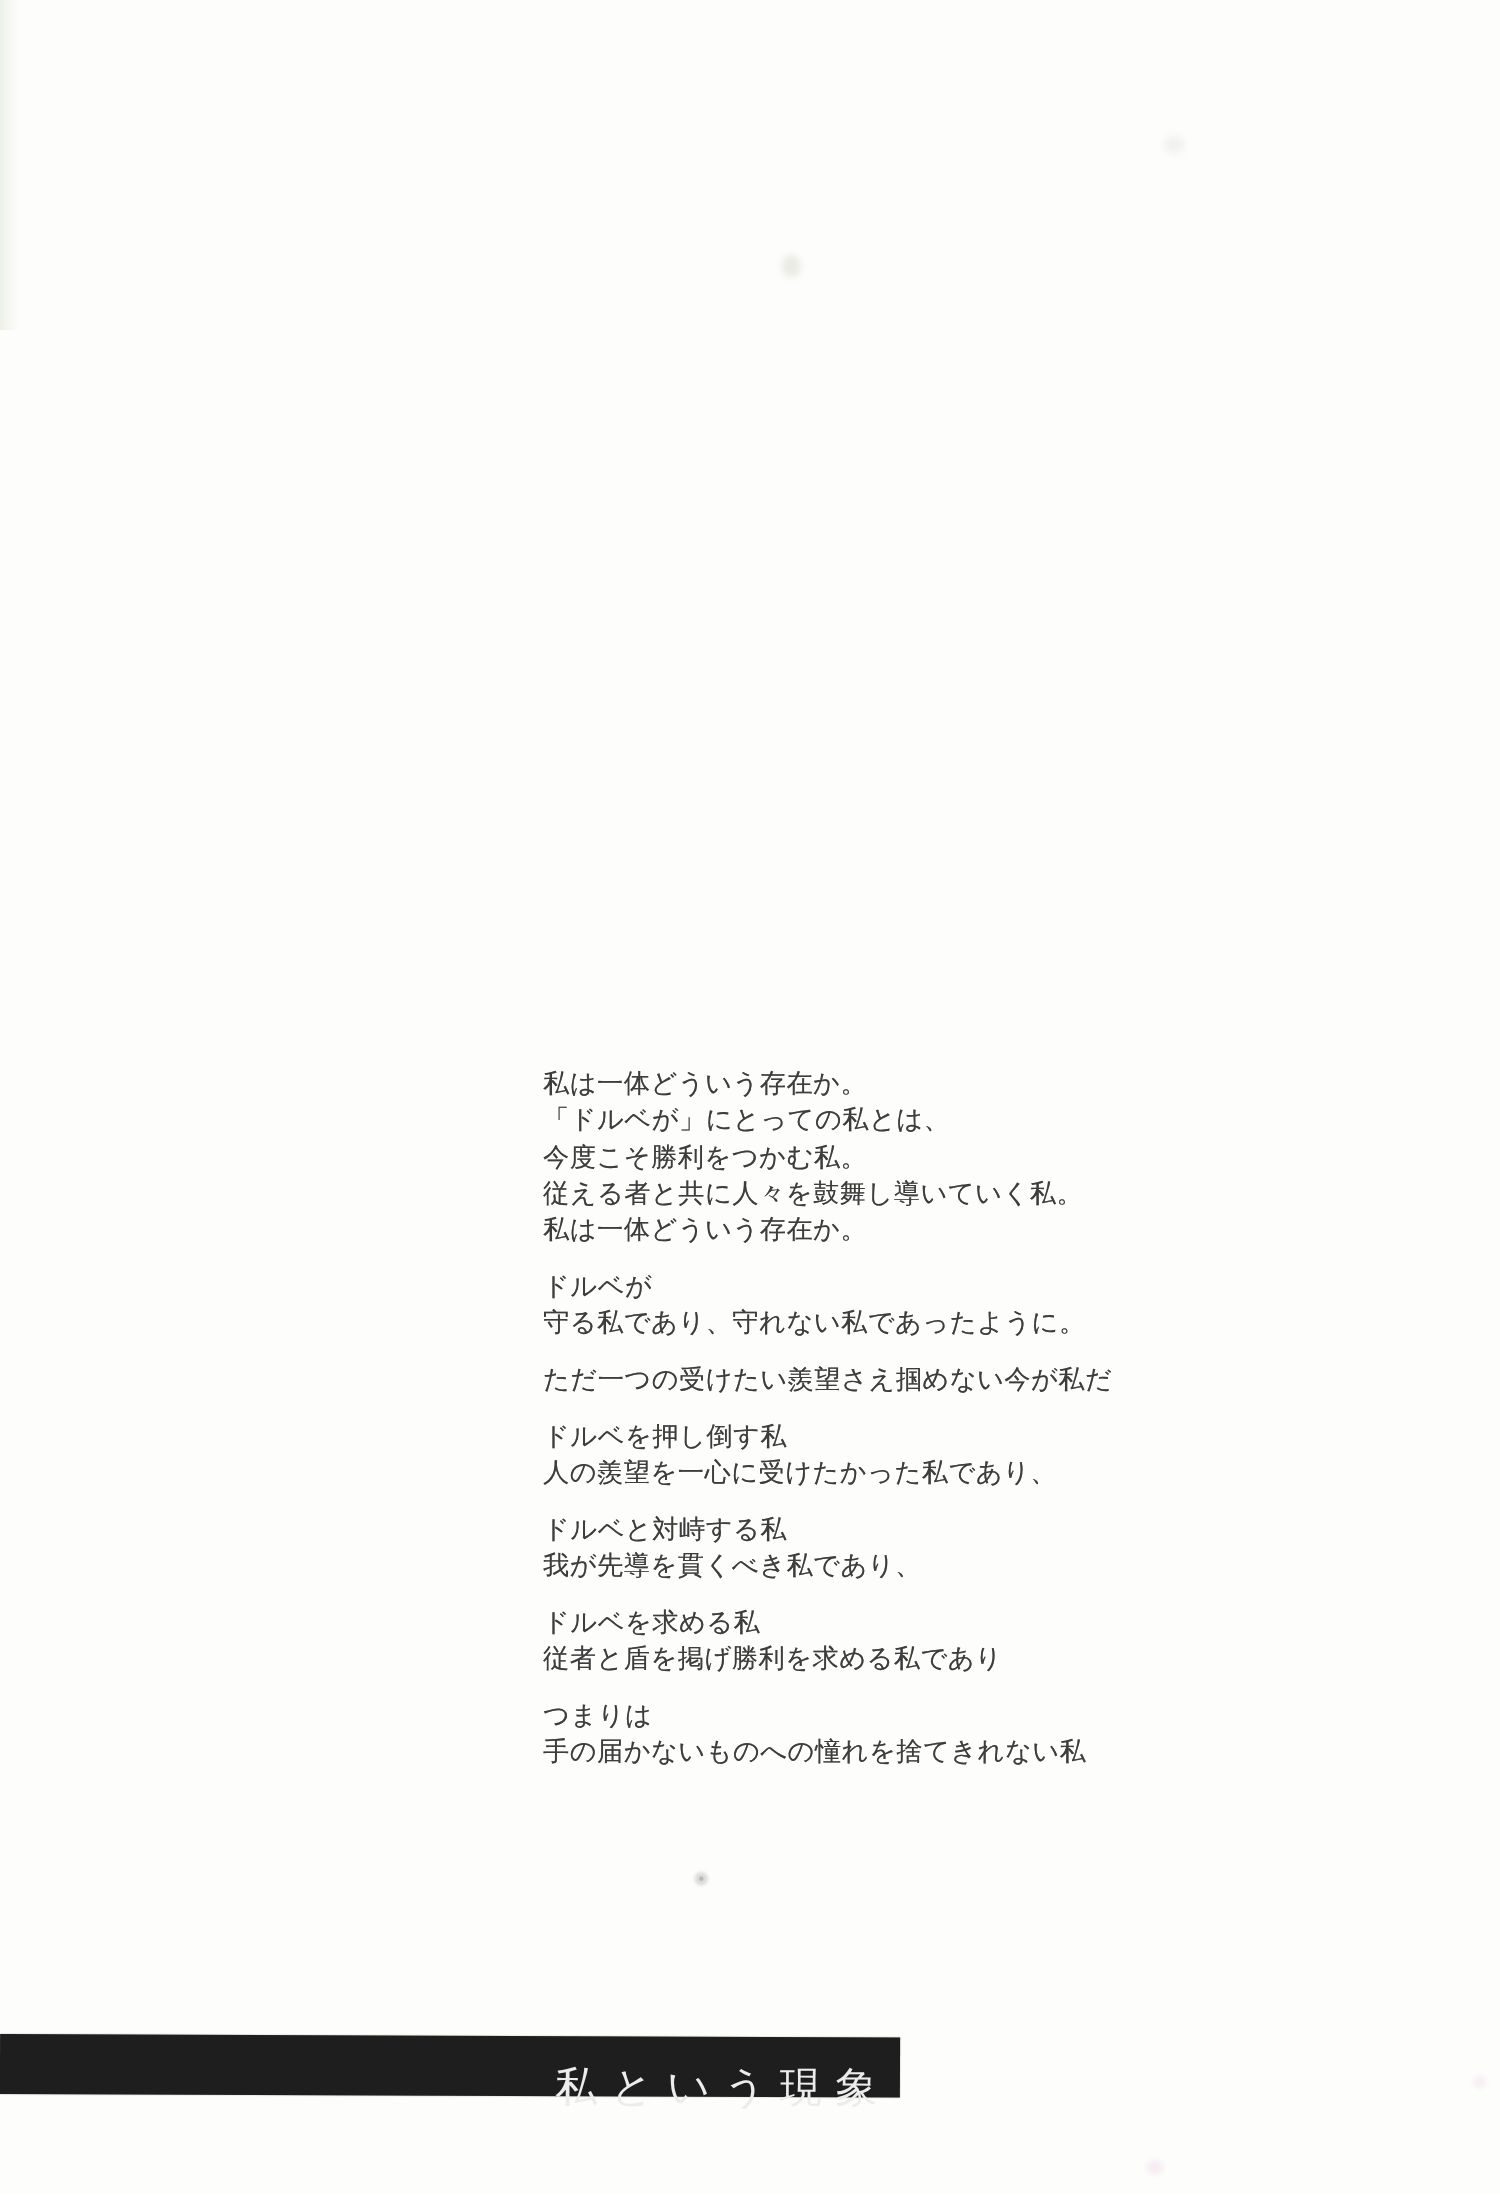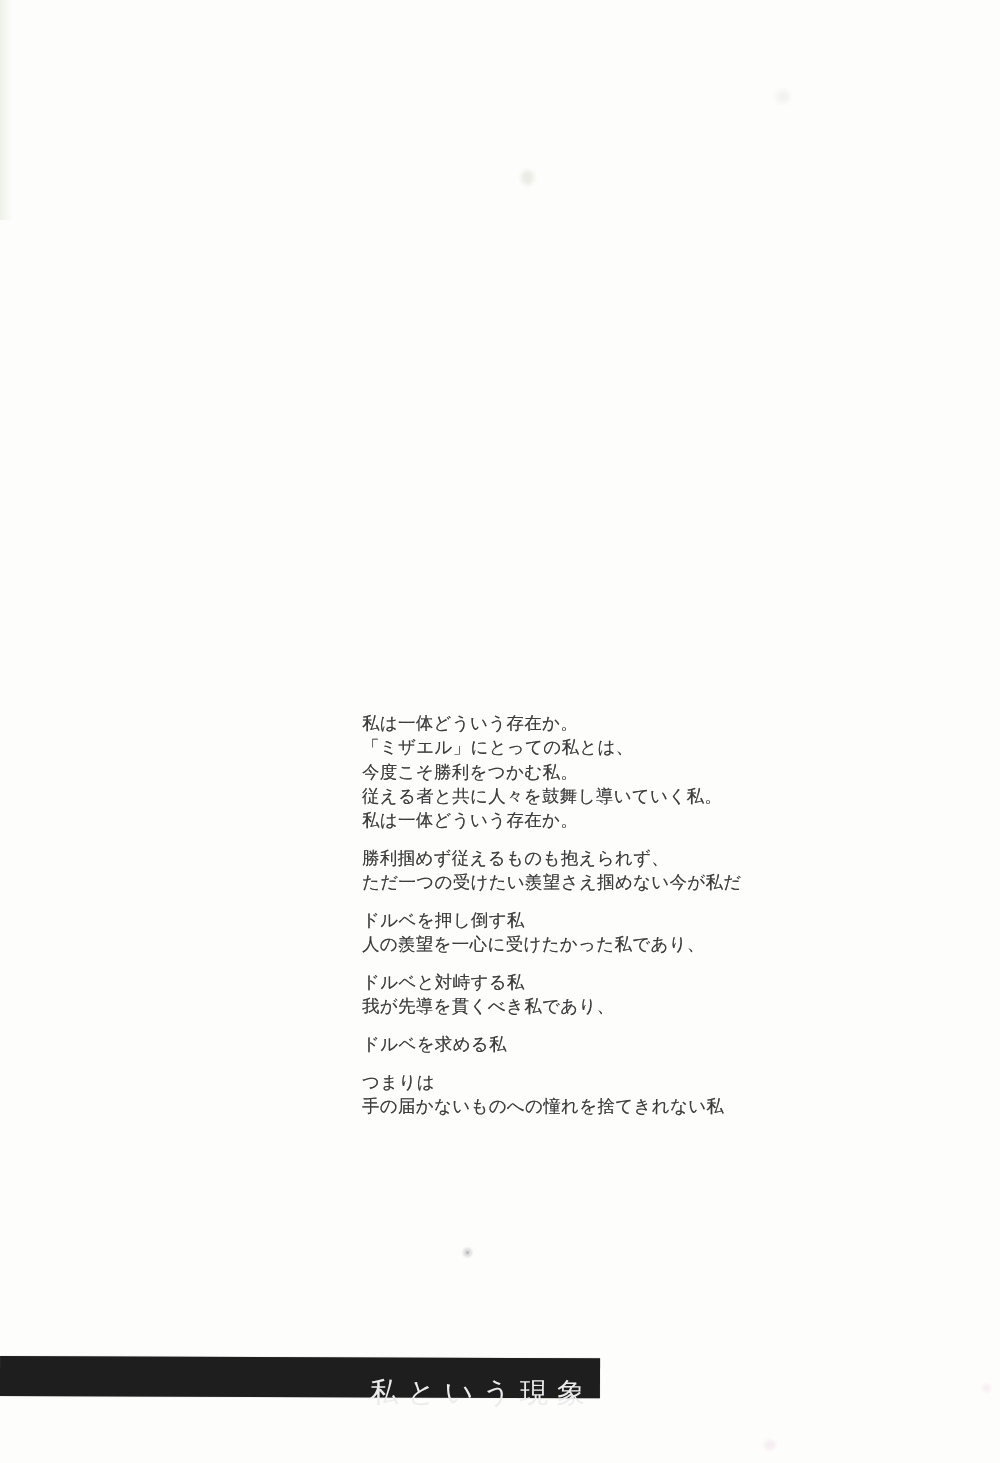--- a/index.html
+++ b/index.html
@@ -70,39 +70,43 @@
   <div class="speck speck-1"></div>
   <div class="speck speck-2"></div>
   <div class="speck speck-3"></div>
   <div class="speck speck-3b"></div>
   <div class="speck speck-4"></div>
   <div class="speck speck-5"></div>
 
   <div class="poem">
       <div class="para">
         <div class="line">私は一体どういう存在か。</div>
-        <div class="line">「ミザエル」にとっての私とは、</div>
+        <div class="line">「ドルベが」にとっての私とは、</div>
         <div class="line">今度こそ勝利をつかむ私。</div>
         <div class="line">従える者と共に人々を鼓舞し導いていく私。</div>
         <div class="line">私は一体どういう存在か。</div>
       </div>
       <div class="para">
-        <div class="line">勝利掴めず従えるものも抱えられず、</div>
+        <div class="line">ドルベが</div>
+        <div class="line">守る私であり、守れない私であったように。</div>
+      </div>
+      <div class="para">
         <div class="line">ただ一つの受けたい羨望さえ掴めない今が私だ</div>
       </div>
       <div class="para">
         <div class="line">ドルベを押し倒す私</div>
         <div class="line">人の羨望を一心に受けたかった私であり、</div>
       </div>
       <div class="para">
         <div class="line">ドルベと対峙する私</div>
         <div class="line">我が先導を貫くべき私であり、</div>
       </div>
       <div class="para">
         <div class="line">ドルベを求める私</div>
+        <div class="line">従者と盾を掲げ勝利を求める私であり</div>
       </div>
       <div class="para">
         <div class="line">つまりは</div>
         <div class="line">手の届かないものへの憧れを捨てきれない私</div>
       </div>
     </div>
 
   <div class="banner">
     <span class="banner-title">私という現象</span>
   </div>

